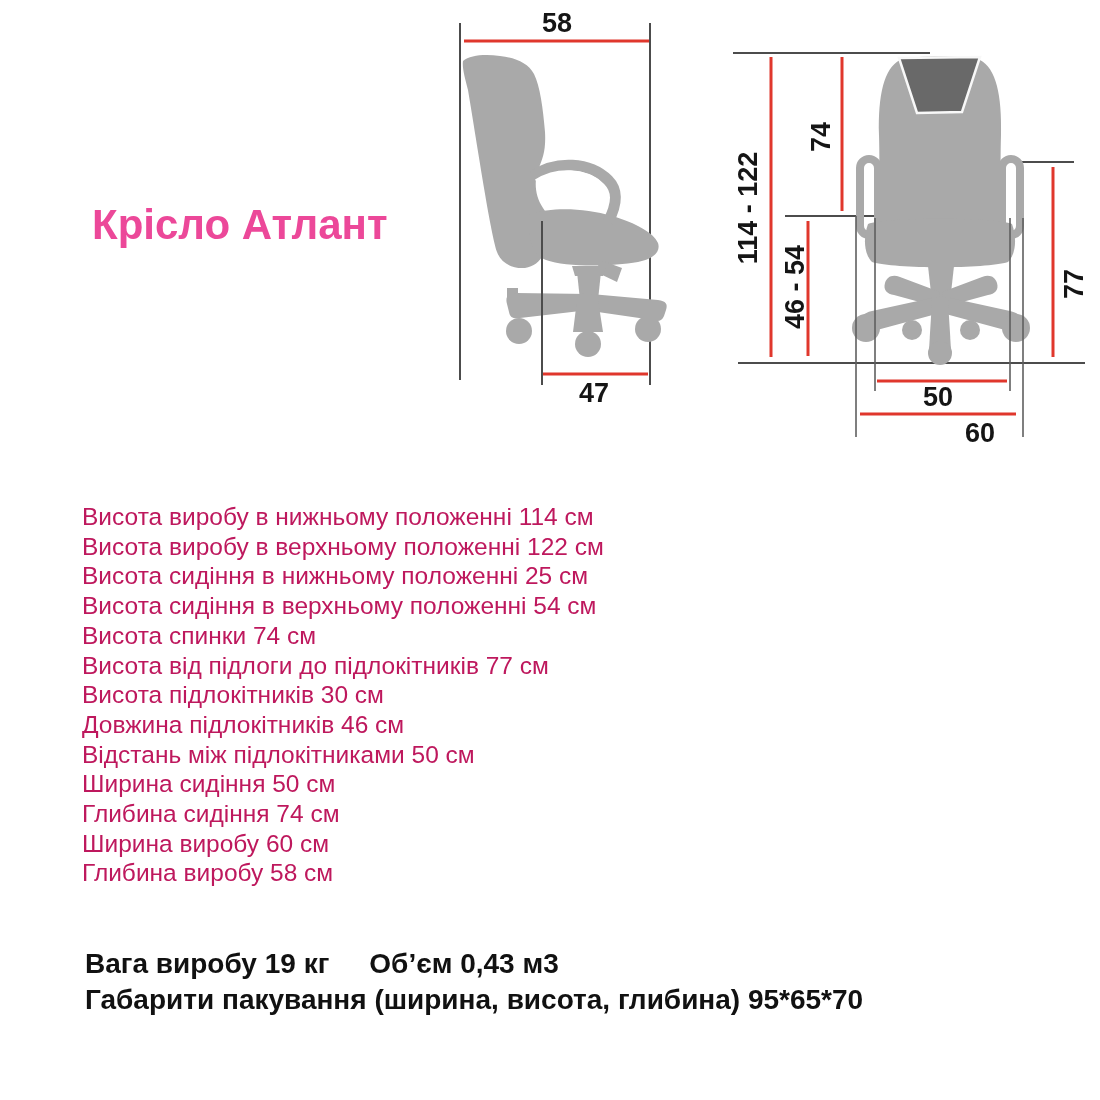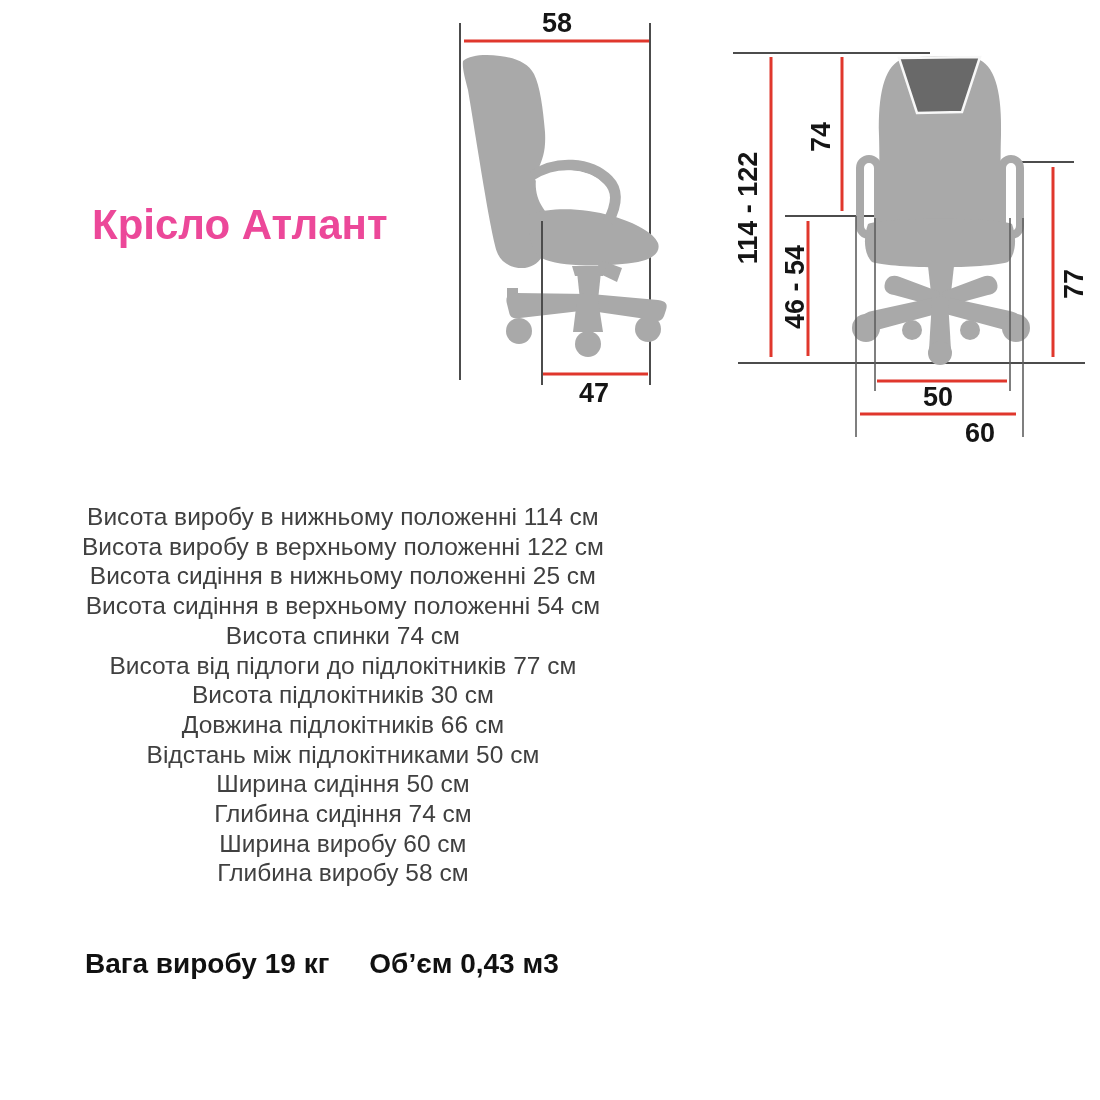--- a/index.html
+++ b/index.html
@@ -11,21 +11,21 @@
   .page-title{
     position:absolute;left:92px;top:201px;margin:0;
     font-size:42px;font-weight:bold;color:#ec4899;letter-spacing:0px;white-space:nowrap;
   }
   .dim-label{
     position:absolute;font-size:27px;font-weight:bold;color:#151515;white-space:nowrap;
     transform:translate(-50%,-50%);
   }
   .dim-label.rot{transform:translate(-50%,-50%) rotate(-90deg);}
   .specs{
-    position:absolute;left:82px;top:502px;font-size:24.5px;line-height:29.7px;color:#404040;text-align:center;
+    position:absolute;left:82px;top:502px;font-size:24.5px;line-height:29.7px;color:#be185d;
   }
   .specs div{white-space:nowrap;}
   .footer{
     position:absolute;left:85px;top:946px;font-size:28px;font-weight:bold;
     line-height:35.5px;color:#111;
   }
   .footer .vol{margin-left:40px;}
   .footer div{white-space:nowrap;}
   
   .gray-line{stroke:#4c4c4c;stroke-width:2;fill:none;}
@@ -166,27 +166,28 @@
   <div class="dim-label" style="left:941px;top:433px;margin-left:39px;">60</div>
 
   <div class="specs">
     <div>Висота виробу в нижньому положенні 114 см</div>
     <div>Висота виробу в верхньому положенні 122 см</div>
     <div>Висота сидіння в нижньому положенні 25 см</div>
     <div>Висота сидіння в верхньому положенні 54 см</div>
     <div>Висота спинки 74 см</div>
     <div>Висота від підлоги до підлокітників 77 см</div>
     <div>Висота підлокітників 30 см</div>
-    <div>Довжина підлокітників 66 см</div>
+    <div>Довжина підлокітників 46 см</div>
     <div>Відстань між підлокітниками 50 см</div>
     <div>Ширина сидіння 50 см</div>
     <div>Глибина сидіння 74 см</div>
     <div>Ширина виробу 60 см</div>
     <div>Глибина виробу 58 см</div>
   </div>
 
   <div class="footer">
     <div>
       <span>Вага виробу 19 кг</span><span class="vol">Об’єм 0,43 м3</span>
     </div>
+    <div>Габарити пакування (ширина, висота, глибина) 95*65*70</div>
   </div>
 
 </div>
 
 </body></html>

